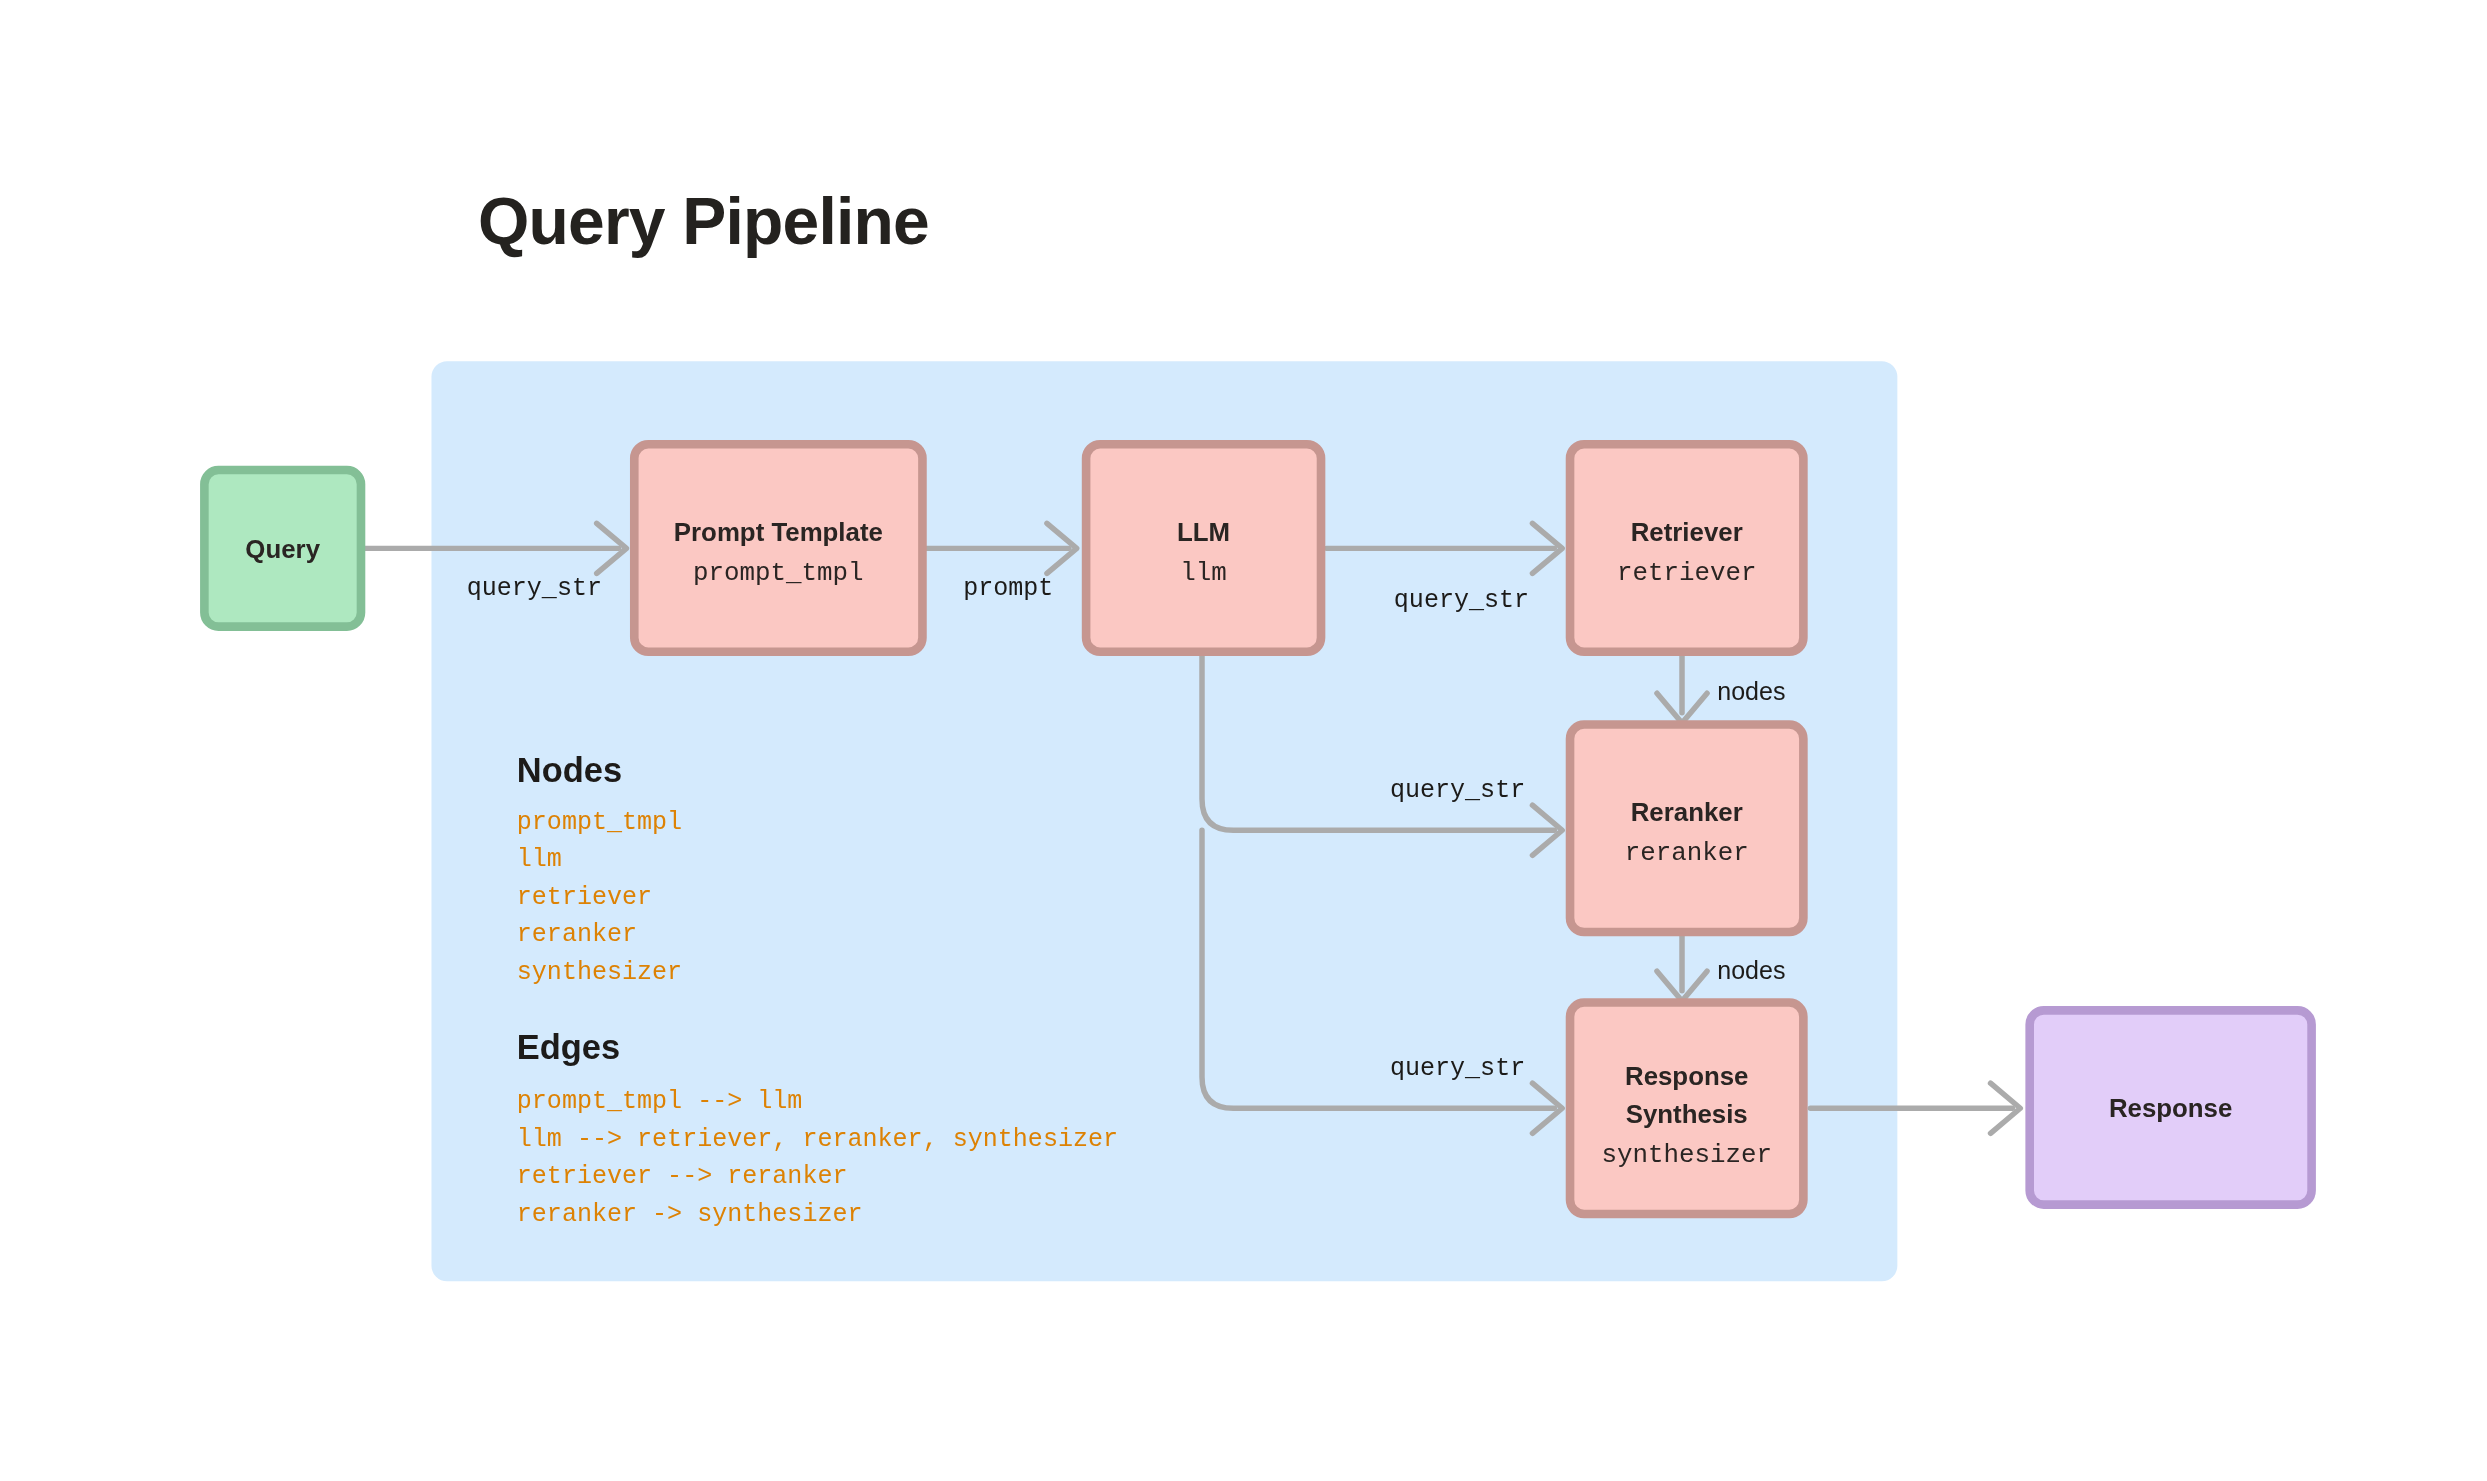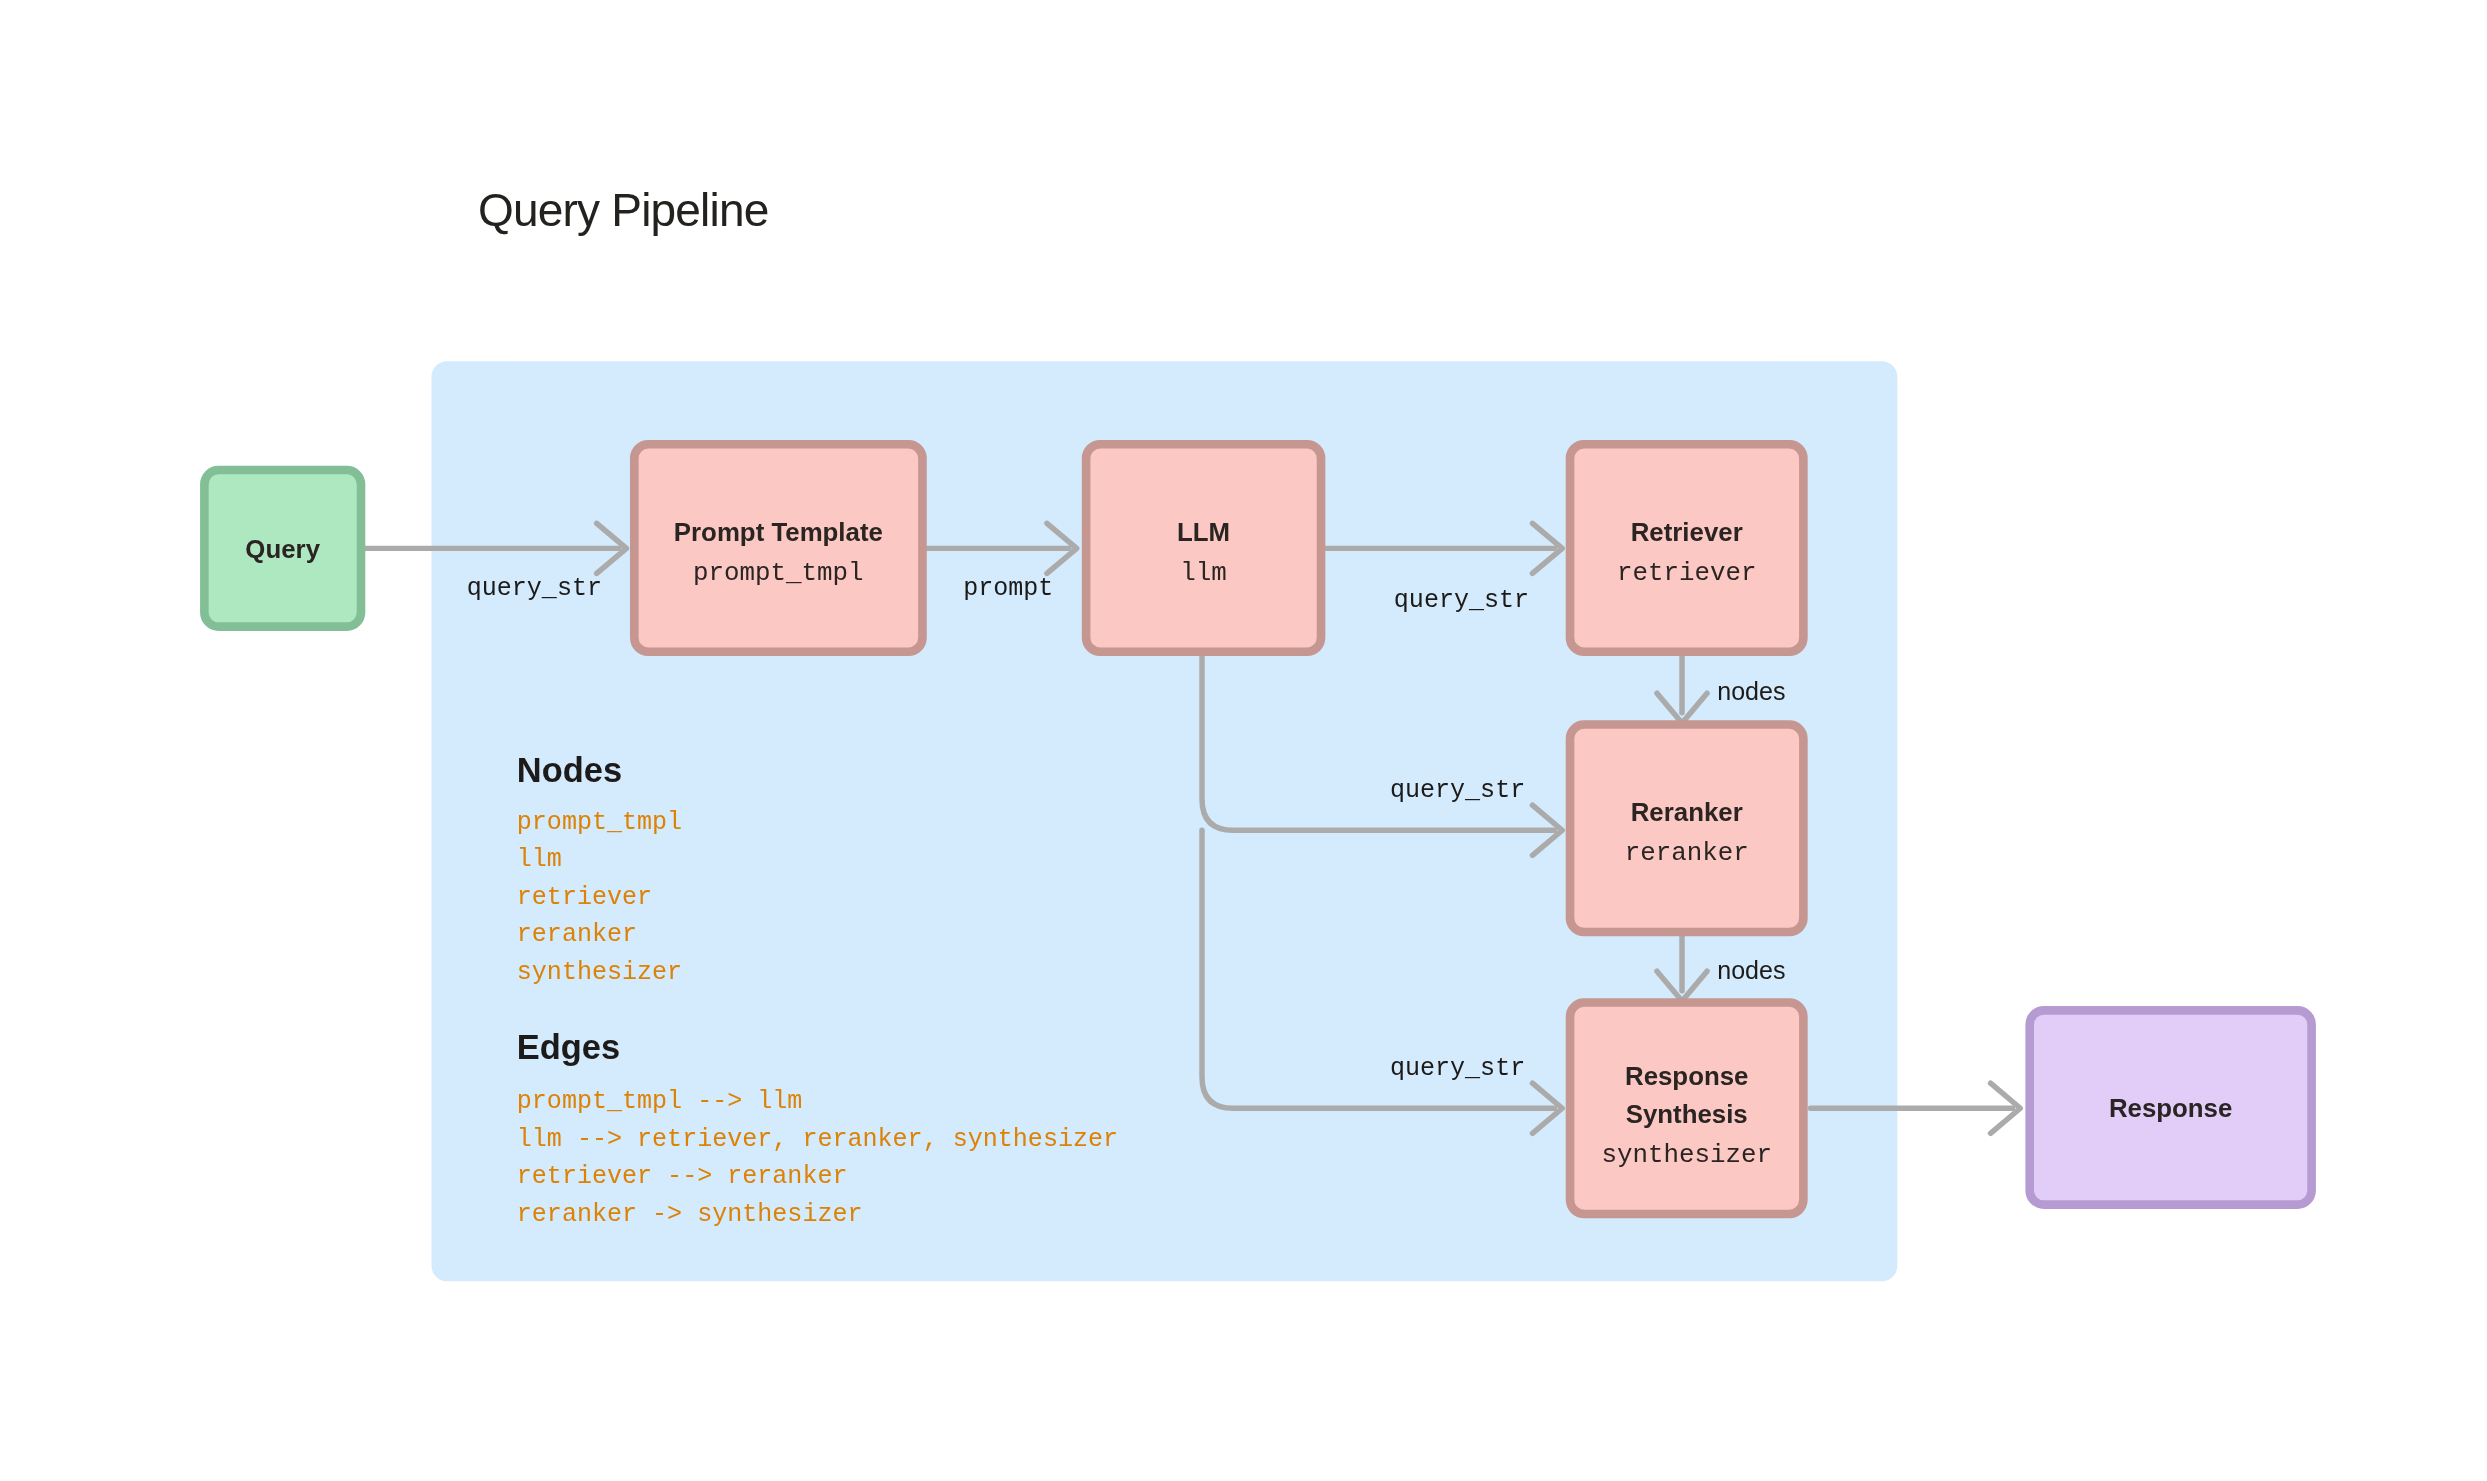--- a/index.html
+++ b/index.html
@@ -17,22 +17,22 @@
     position: relative;
     width: 2487px;
     height: 1482px;
     overflow: hidden;
     background: #ffffff;
   }
   #page-title {
     position: absolute;
     left: 478px;
     top: 183px;
-    font-size: 46px;
-    font-weight: normal;
+    font-size: 66px;
+    font-weight: bold;
     color: #24221f;
     letter-spacing: -0.8px;
     white-space: nowrap;
   }
   svg.diagram {
     position: absolute;
     left: 0;
     top: 0;
     width: 2487px;
     height: 1482px;

